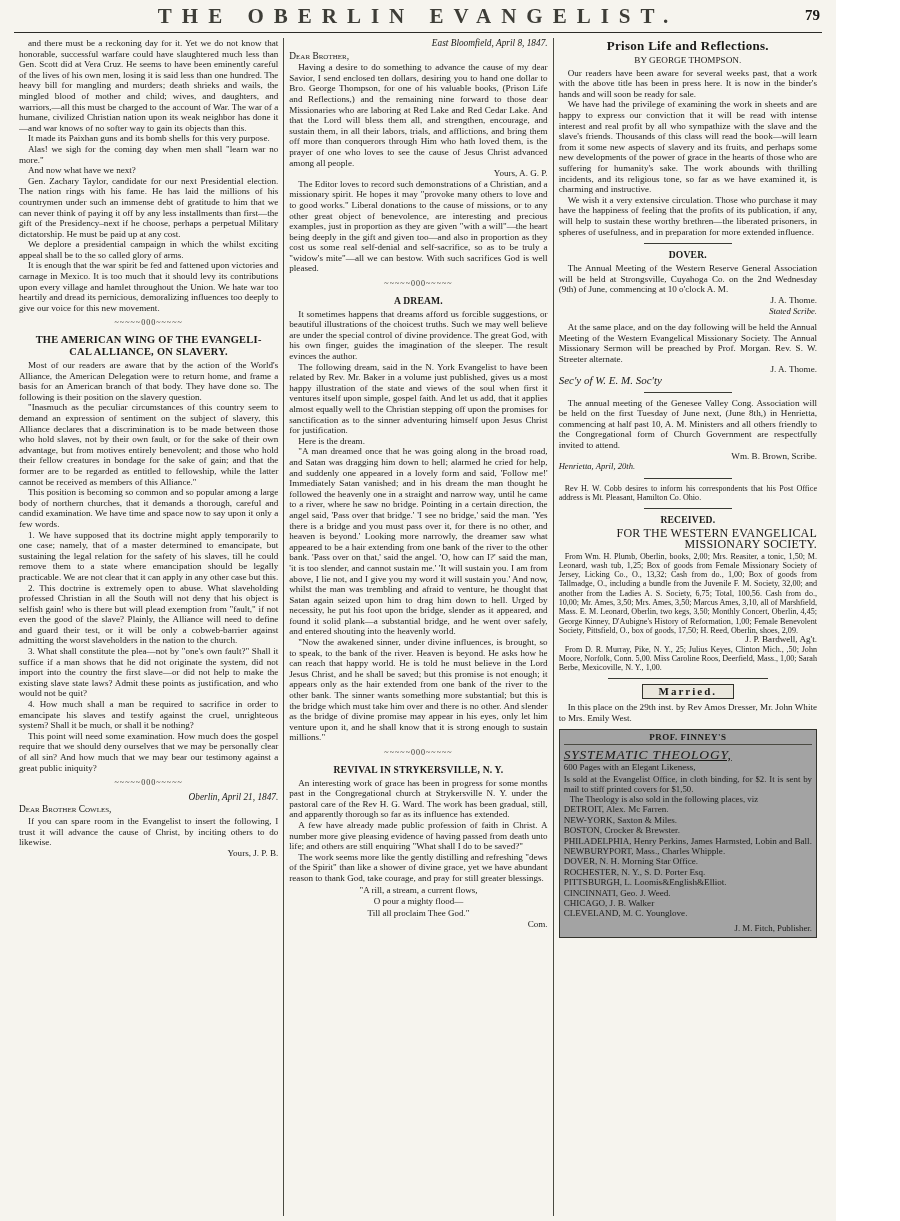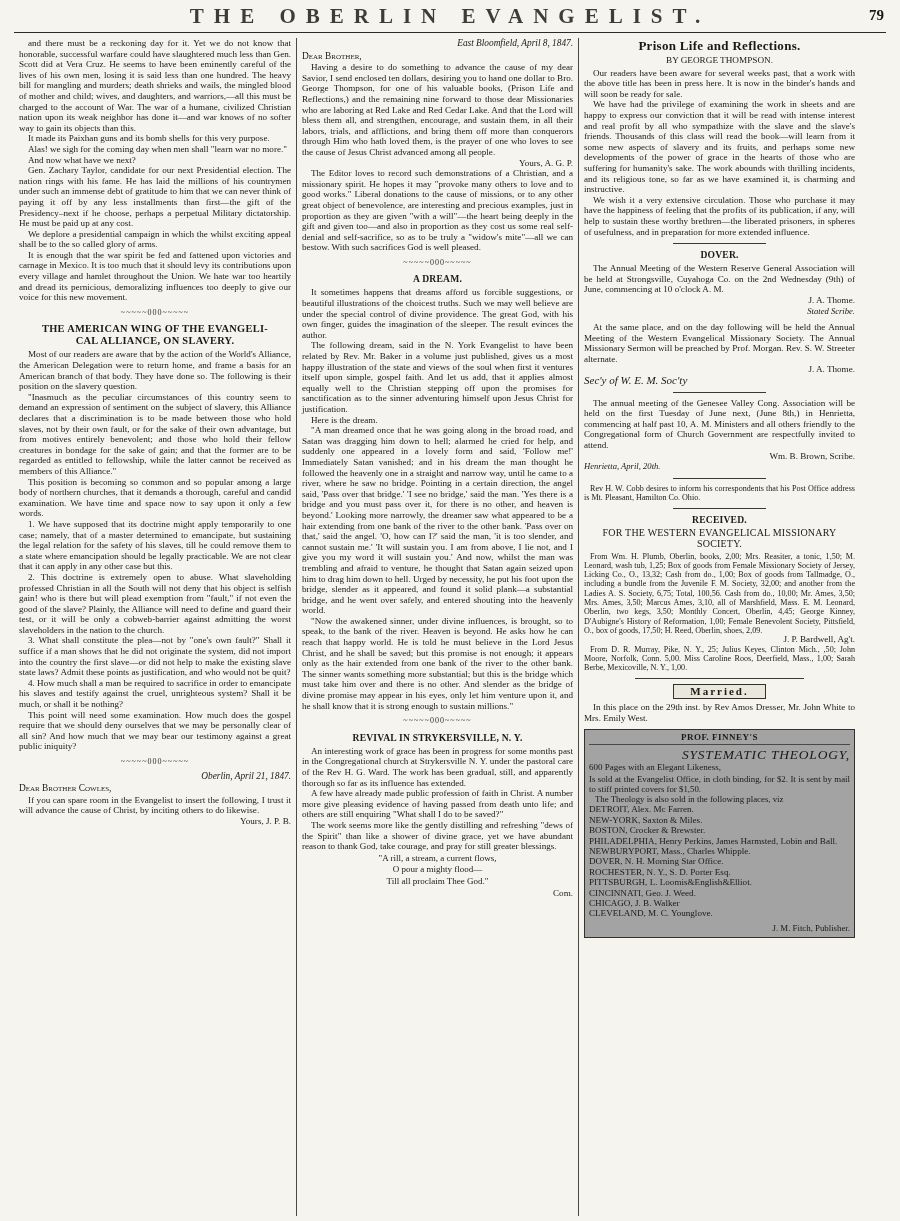--- a/index.html
+++ b/index.html
@@ -9,21 +9,21 @@
   }
   body {
     width: 900px;
     height: 1221px;
     font-family: "Liberation Serif", serif;
     color: #1a1a18;
     overflow: hidden;
   }
   .page {
     position: relative;
-    width: 900px;
+    width: 836px;
     height: 1221px;
     background: #f6f4ee;
     box-sizing: border-box;
     padding: 6px 14px 8px 14px;
   }
   
   .masthead {
     position: relative;
     height: 26px;
     border-bottom: 1.5px solid #2b2b27;
@@ -128,22 +128,22 @@
     font-size: 9px;
     margin: 1px 0;
   }
   .tiny {
     font-size: 8.1px;
     line-height: 9.3px;
     text-align: justify;
   }
   .tiny p { text-indent: 6px; margin: 0; }
   .caps-head {
-    text-align: center;
-    font-size: 10px;
+    text-align: right;
+    font-size: 12px;
     font-variant: small-caps;
     letter-spacing: 0.2px;
     margin: 2px 0 2px 0;
   }
   .married-banner {
     text-align: center;
     margin: 4px 0 3px 0;
   }
   .married-banner span {
     display: inline-block;
@@ -163,25 +163,26 @@
   .finney-head {
     text-align: center;
     font-weight: bold;
     font-size: 9px;
     letter-spacing: 0.5px;
     border-bottom: 1px solid #4a4a42;
     padding-bottom: 1px;
     margin-bottom: 2px;
   }
   .finney-title {
-    text-align: right;
+    text-align: left;
     font-style: italic;
     font-size: 13.5px;
     line-height: 15px;
     letter-spacing: 0.8px;
+    text-decoration: underline;
   }
   .finney-sub {
     text-align: left;
     font-size: 9px;
     margin-bottom: 2px;
   }
   .place-list {
     font-size: 9.1px;
     line-height: 10.4px;
   }

